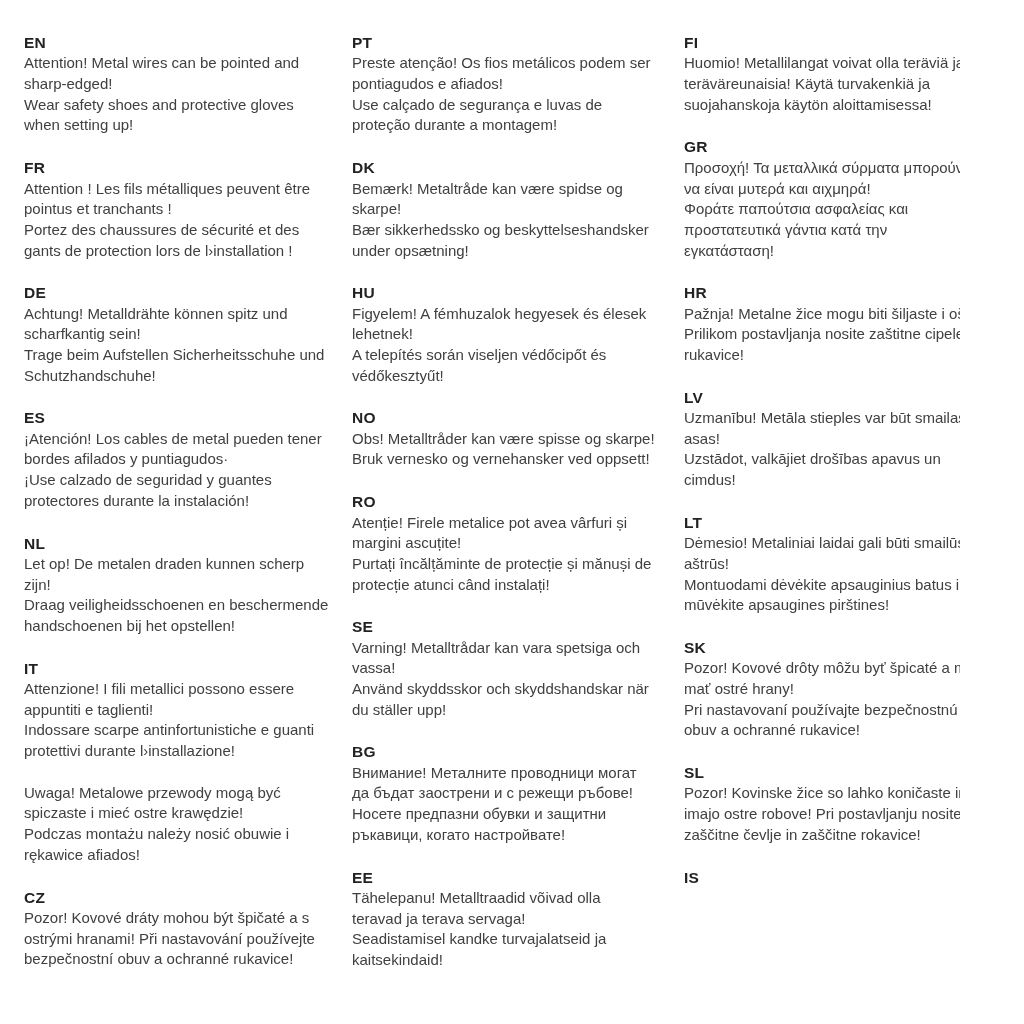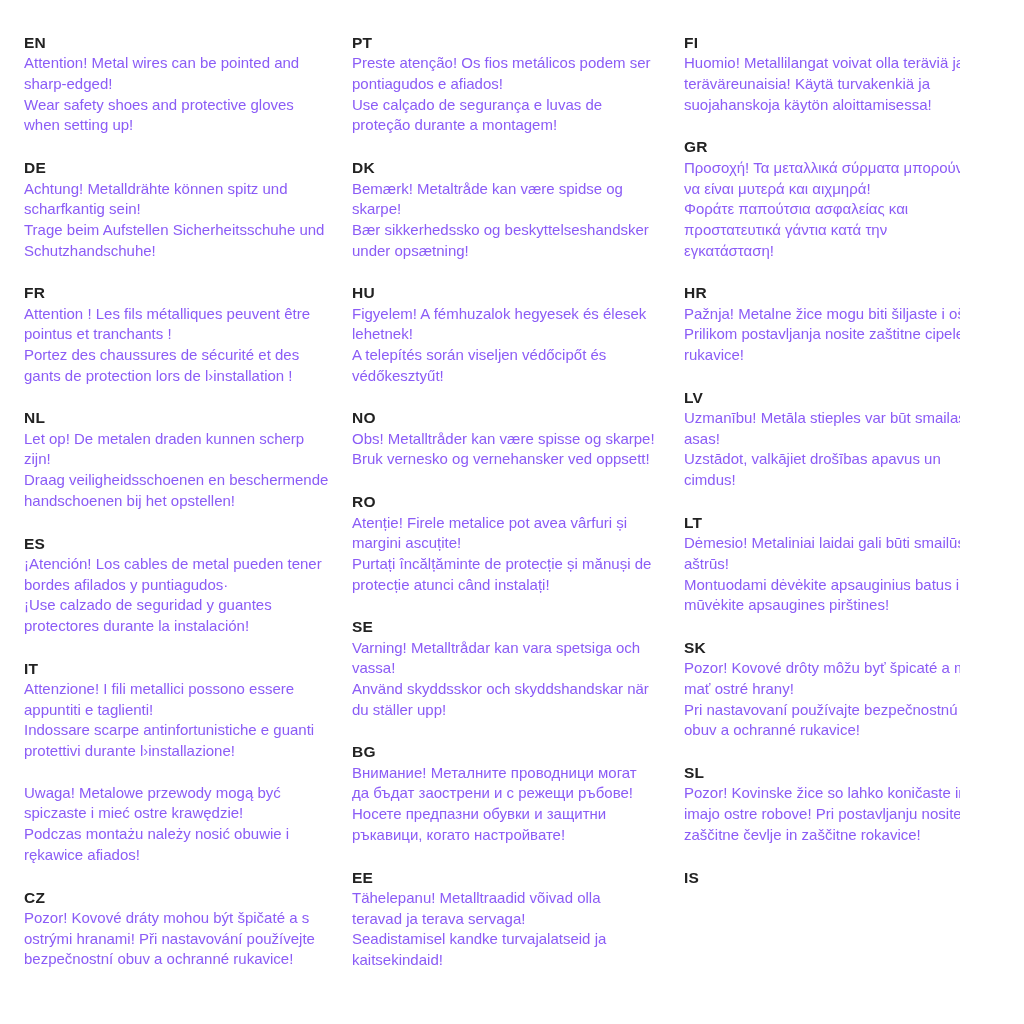--- a/index.html
+++ b/index.html
@@ -27,65 +27,65 @@
   }
   .lang-code {
     font-size: 15.5px;
     font-weight: bold;
     color: #222222;
     line-height: 1.38;
     letter-spacing: 0.2px;
   }
   .lang-text {
     font-size: 15px;
-    color: #8b5cf6;
+    color: #404040;
     line-height: 1.38;
     white-space: pre;
   }
 </style>
 </head>
 <body>
 
 <div class="page">
 
   <div class="col">
     <div class="section">
       <div class="lang-code">EN</div>
       <div class="lang-text">Attention! Metal wires can be pointed and
 sharp-edged!
 Wear safety shoes and protective gloves
 when setting up!</div>
     </div>
     <div class="section">
+      <div class="lang-code">FR</div>
+      <div class="lang-text">Attention ! Les fils métalliques peuvent être
+pointus et tranchants !
+Portez des chaussures de sécurité et des
+gants de protection lors de l›installation !</div>
+    </div>
+    <div class="section">
       <div class="lang-code">DE</div>
       <div class="lang-text">Achtung! Metalldrähte können spitz und
 scharfkantig sein!
 Trage beim Aufstellen Sicherheitsschuhe und
 Schutzhandschuhe!</div>
     </div>
     <div class="section">
-      <div class="lang-code">FR</div>
-      <div class="lang-text">Attention ! Les fils métalliques peuvent être
-pointus et tranchants !
-Portez des chaussures de sécurité et des
-gants de protection lors de l›installation !</div>
+      <div class="lang-code">ES</div>
+      <div class="lang-text">¡Atención! Los cables de metal pueden tener
+bordes afilados y puntiagudos·
+¡Use calzado de seguridad y guantes
+protectores durante la instalación!</div>
     </div>
     <div class="section">
       <div class="lang-code">NL</div>
       <div class="lang-text">Let op! De metalen draden kunnen scherp
 zijn!
 Draag veiligheidsschoenen en beschermende
 handschoenen bij het opstellen!</div>
-    </div>
-    <div class="section">
-      <div class="lang-code">ES</div>
-      <div class="lang-text">¡Atención! Los cables de metal pueden tener
-bordes afilados y puntiagudos·
-¡Use calzado de seguridad y guantes
-protectores durante la instalación!</div>
     </div>
     <div class="section">
       <div class="lang-code">IT</div>
       <div class="lang-text">Attenzione! I fili metallici possono essere
 appuntiti e taglienti!
 Indossare scarpe antinfortunistiche e guanti
 protettivi durante l›installazione!</div>
     </div>
     <div class="section">
       <div class="lang-text">Uwaga! Metalowe przewody mogą być

